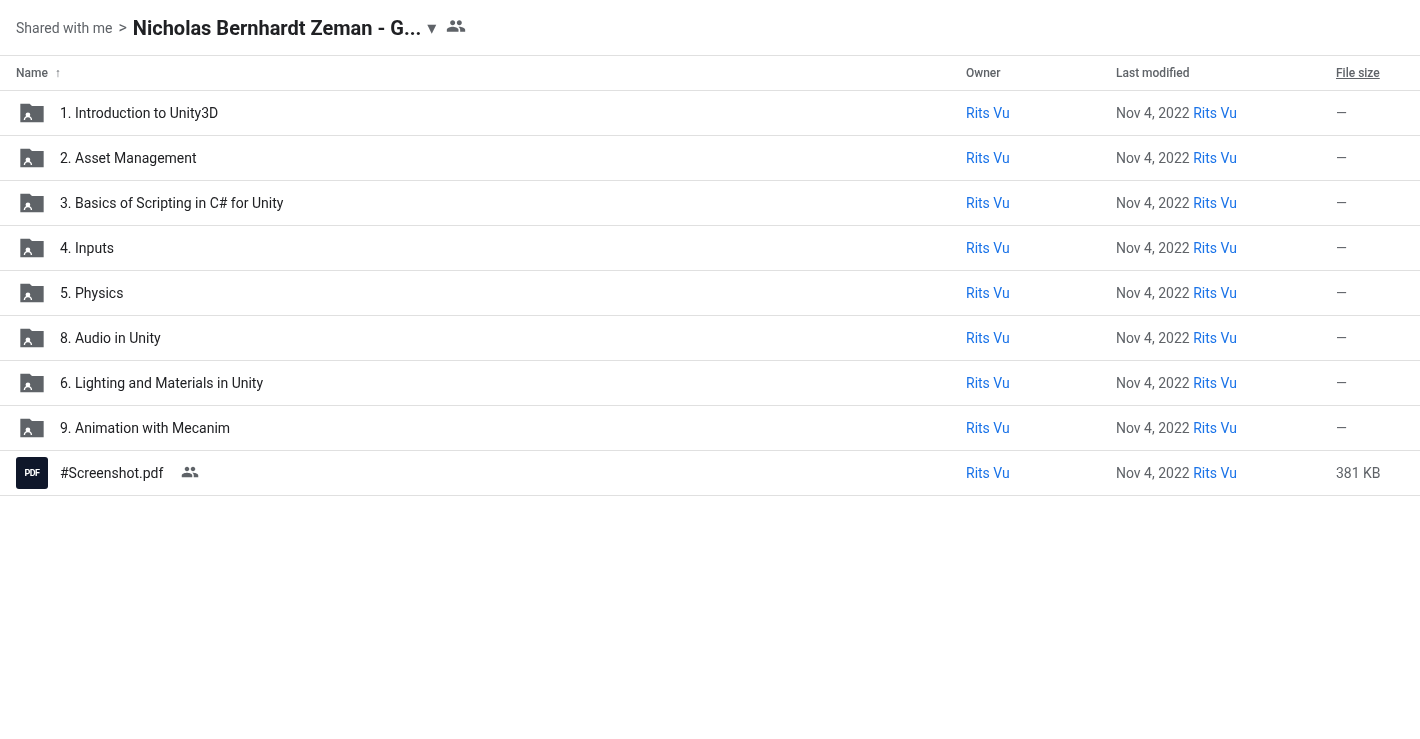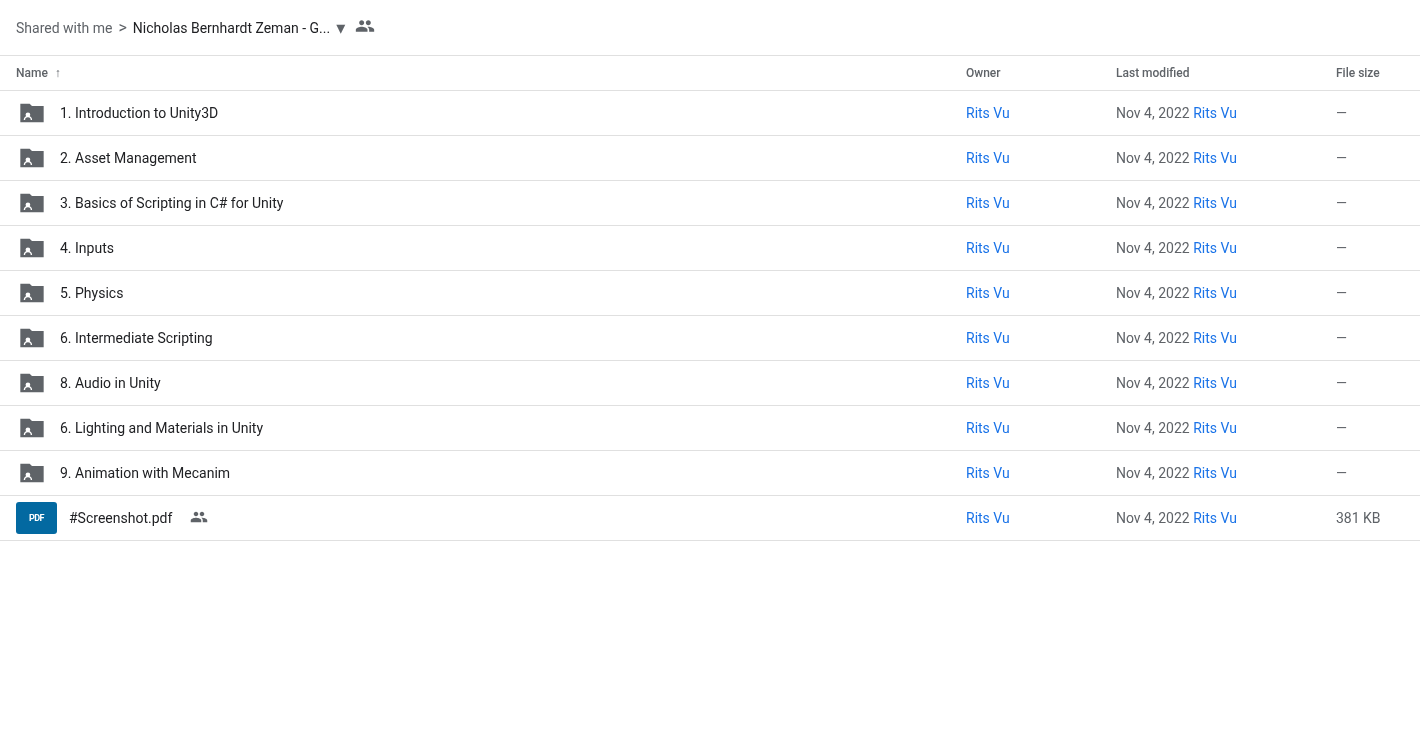--- a/index.html
+++ b/index.html
@@ -25,22 +25,22 @@
       color: #5f6368;
       cursor: pointer;
       font-size: 14px;
     }
     .breadcrumb-sep {
       color: #5f6368;
       font-size: 16px;
     }
     .breadcrumb-current {
       color: #202124;
-      font-size: 14px;
-      font-weight: 400;
+      font-size: 20px;
+      font-weight: 700;
     }
     .breadcrumb-dropdown {
       cursor: pointer;
       color: #5f6368;
       font-size: 18px;
       display: flex;
       align-items: center;
     }
     .breadcrumb-people-icon {
       cursor: pointer;
@@ -64,21 +64,21 @@
       font-weight: 500;
       color: #5f6368;
       white-space: nowrap;
     }
     .th-name {
       width: 100%;
       margin-left: 30px;
     }
     .th-owner { min-width: 150px; }
     .th-modified { min-width: 220px; }
-    .th-size { min-width: 100px; }
+    .th-size { min-width: 100px; text-decoration: underline; }
 
     .sort-icon {
       display: inline-block;
       margin-left: 4px;
       font-size: 12px;
     }
 
     .file-table tbody tr {
       border-bottom: 1px solid #e0e0e0;
       cursor: pointer;
@@ -105,27 +105,27 @@
       justify-content: center;
       position: relative;
     }
     .folder-icon svg {
       width: 28px;
       height: 28px;
     }
 
     
     .pdf-icon {
-      width: 41px;
+      width: 32px;
       height: 32px;
       flex-shrink: 0;
       display: flex;
       align-items: center;
       justify-content: center;
-      background: #0369a1;
+      background: #0f172a;
       border-radius: 3px;
       font-size: 9px;
       font-weight: 700;
       color: #fff;
       letter-spacing: -0.5px;
     }
 
     .file-name {
       color: #202124;
       font-size: 14px;
@@ -272,37 +272,20 @@
       <tr>
         <td>
           <div class="name-cell">
             <div class="folder-icon">
       <svg viewBox="0 0 24 24" fill="none">
         <path d="M10 4H2v16h20V6H12l-2-2z" fill="#5f6368"></path>
         <circle cx="8.5" cy="13.5" r="2" fill="white"></circle>
         <path d="M5.5 18c0-1.66 1.34-3 3-3s3 1.34 3 3" stroke="white" stroke-width="1.2" fill="none"></path>
       </svg>
             </div>
-            <span class="file-name">6. Intermediate Scripting</span>
-          </div>
-        </td>
-        <td class="owner-cell">Rits Vu</td>
-        <td class="modified-cell">Nov 4, 2022 <span class="modified-editor">Rits Vu</span></td>
-        <td class="size-cell">—</td>
-      </tr>
-      <tr>
-        <td>
-          <div class="name-cell">
-            <div class="folder-icon">
-      <svg viewBox="0 0 24 24" fill="none">
-        <path d="M10 4H2v16h20V6H12l-2-2z" fill="#5f6368"></path>
-        <circle cx="8.5" cy="13.5" r="2" fill="white"></circle>
-        <path d="M5.5 18c0-1.66 1.34-3 3-3s3 1.34 3 3" stroke="white" stroke-width="1.2" fill="none"></path>
-      </svg>
-            </div>
             <span class="file-name">8. Audio in Unity</span>
           </div>
         </td>
         <td class="owner-cell">Rits Vu</td>
         <td class="modified-cell">Nov 4, 2022 <span class="modified-editor">Rits Vu</span></td>
         <td class="size-cell">—</td>
       </tr>
       <tr>
         <td>
           <div class="name-cell">

